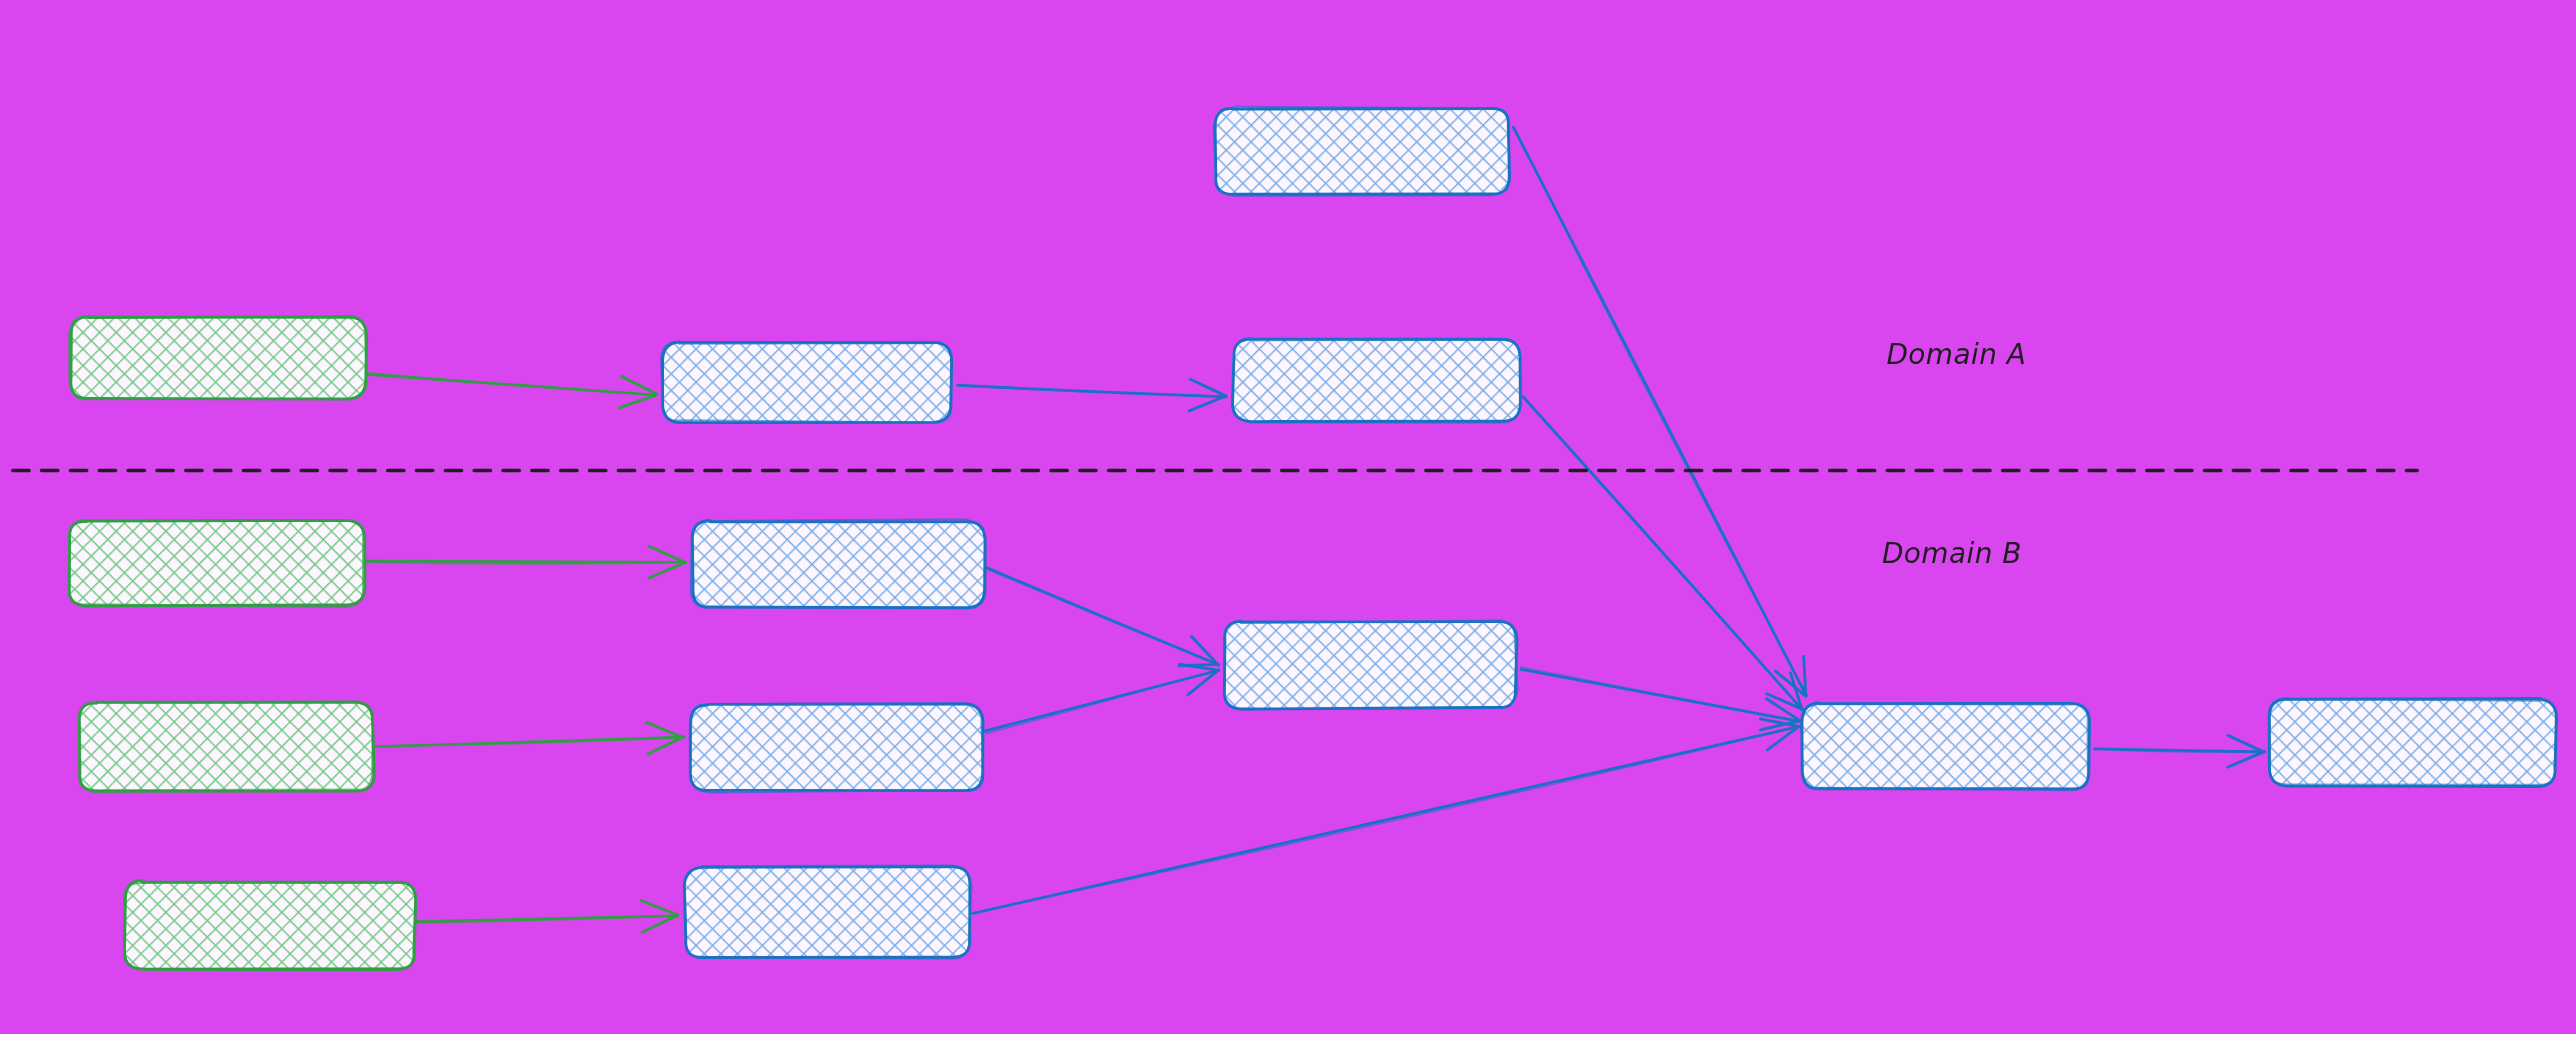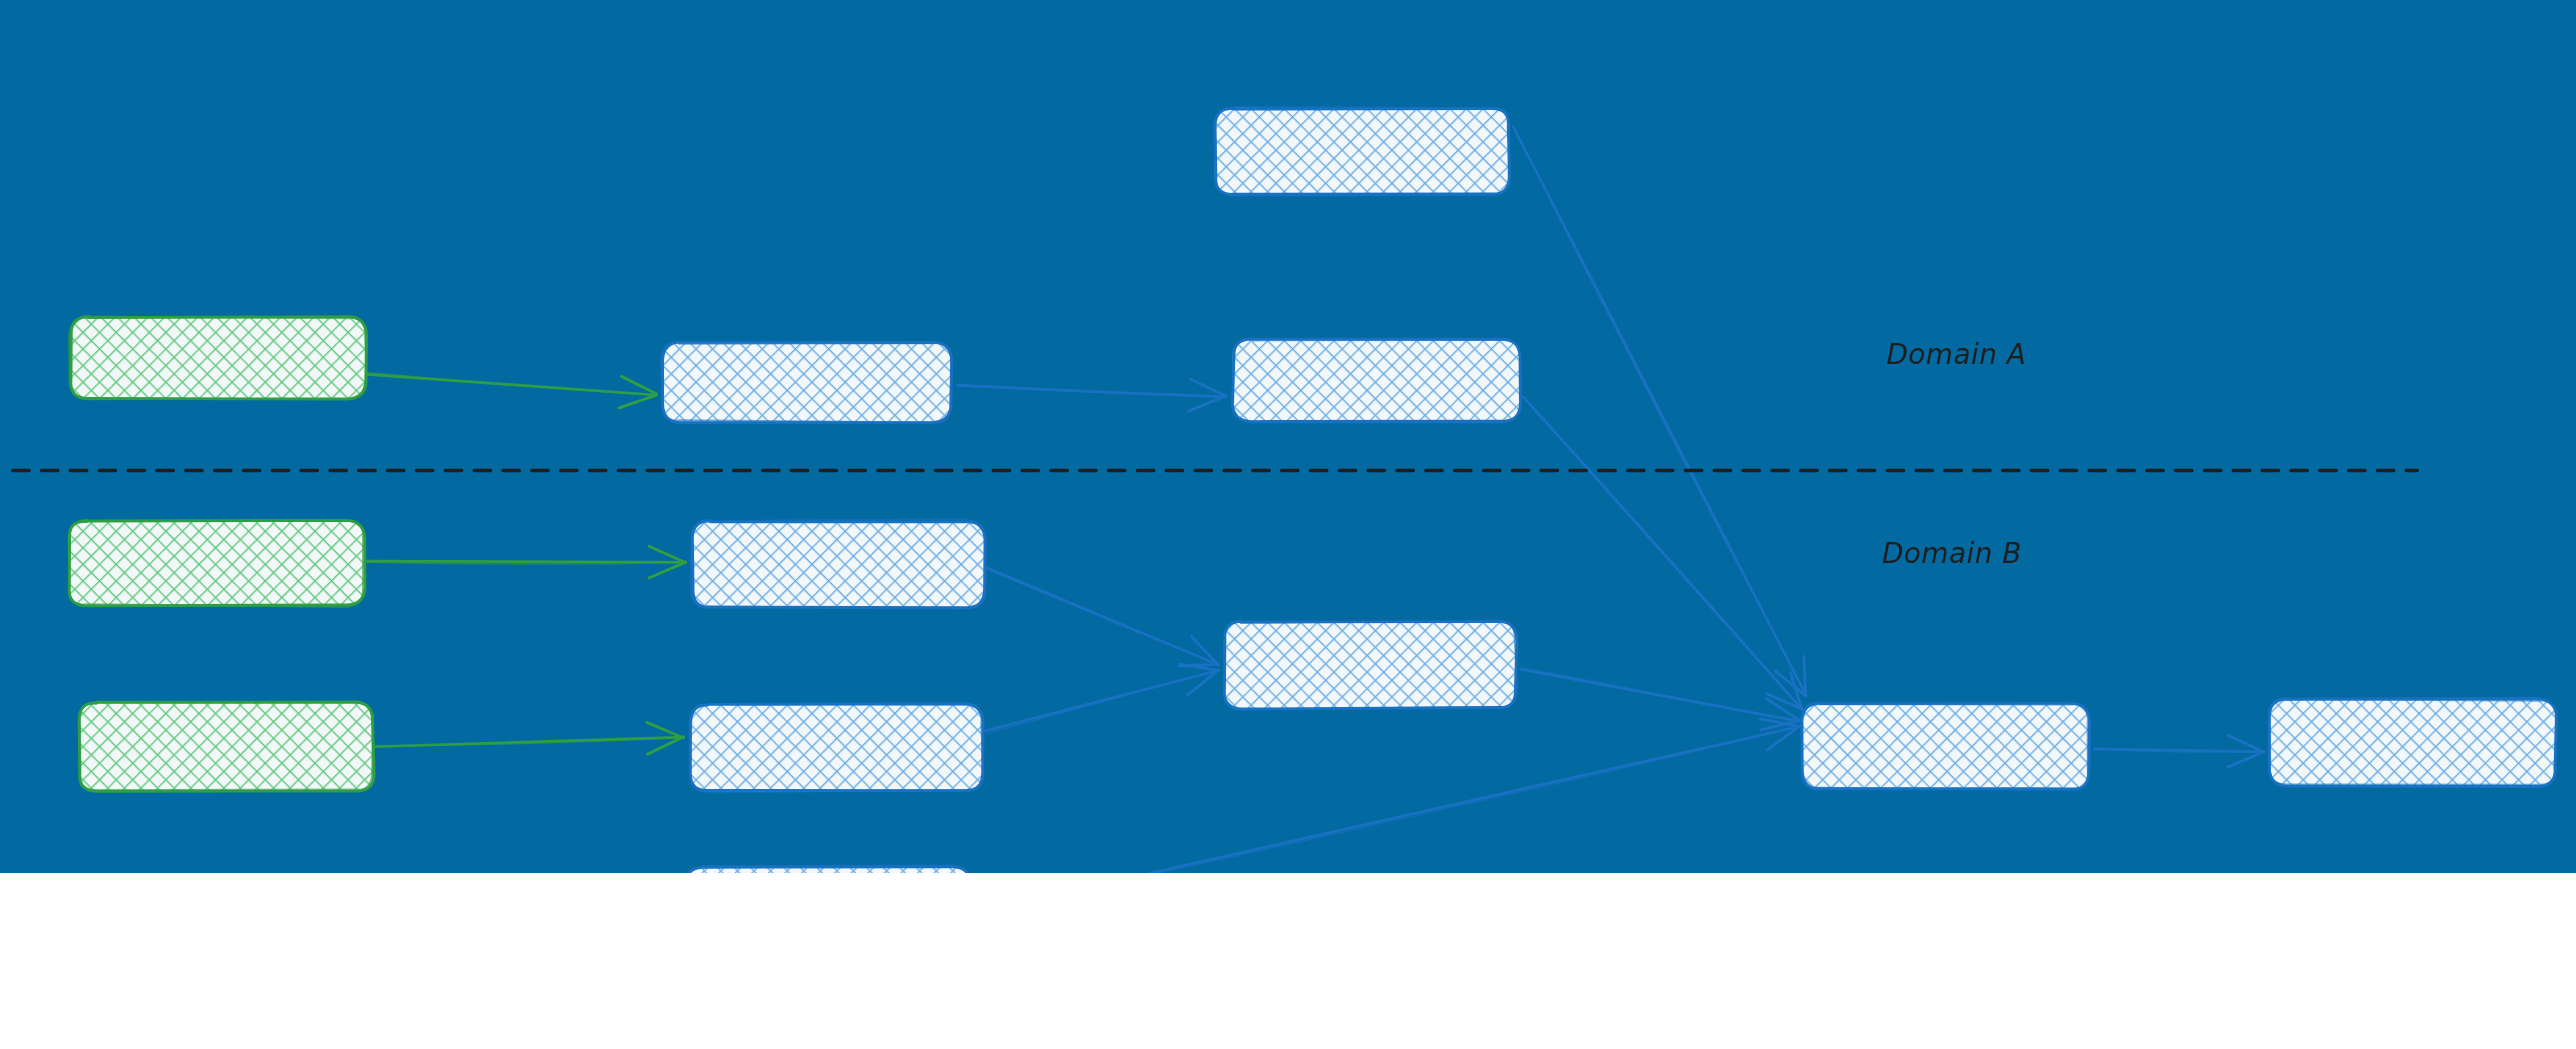--- a/index.html
+++ b/index.html
@@ -7,22 +7,22 @@
     margin: 0;
     padding: 0;
     background: #ffffff;
   }
   body {
     font-family: "DejaVu Sans", sans-serif;
   }
   #canvas-wrap {
     position: relative;
     width: 2576px;
-    height: 873px;
-    background: #0369a1;
+    height: 1034px;
+    background: #d946ef;
     overflow: hidden;
   }
   #diagram-svg {
     position: absolute;
     left: 0;
     top: 0;
     width: 2576px;
     height: 1049px;
     display: block;
   }

